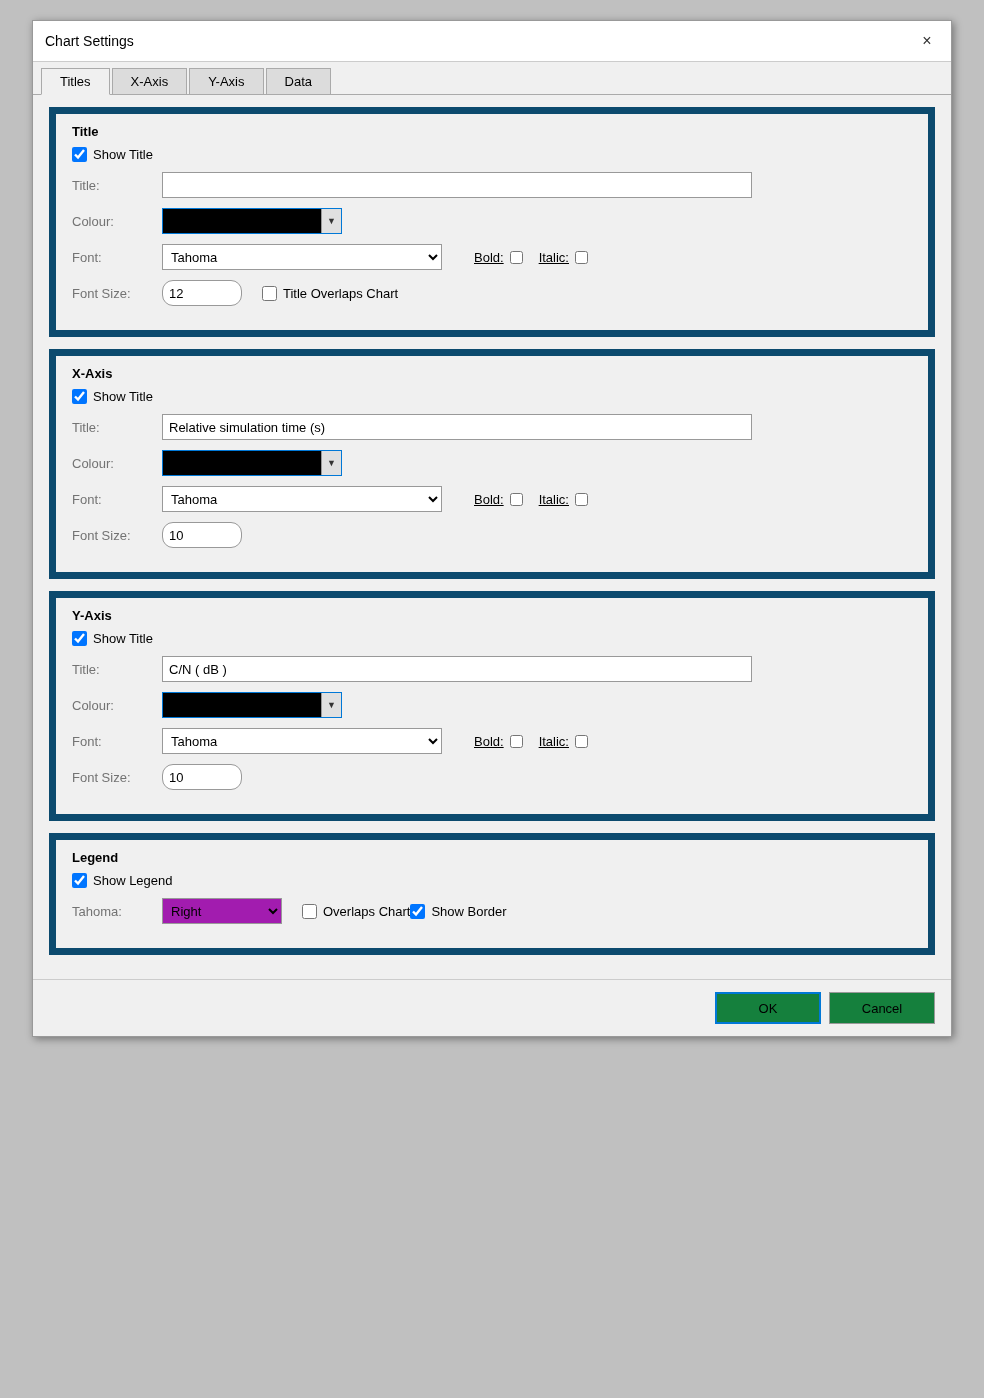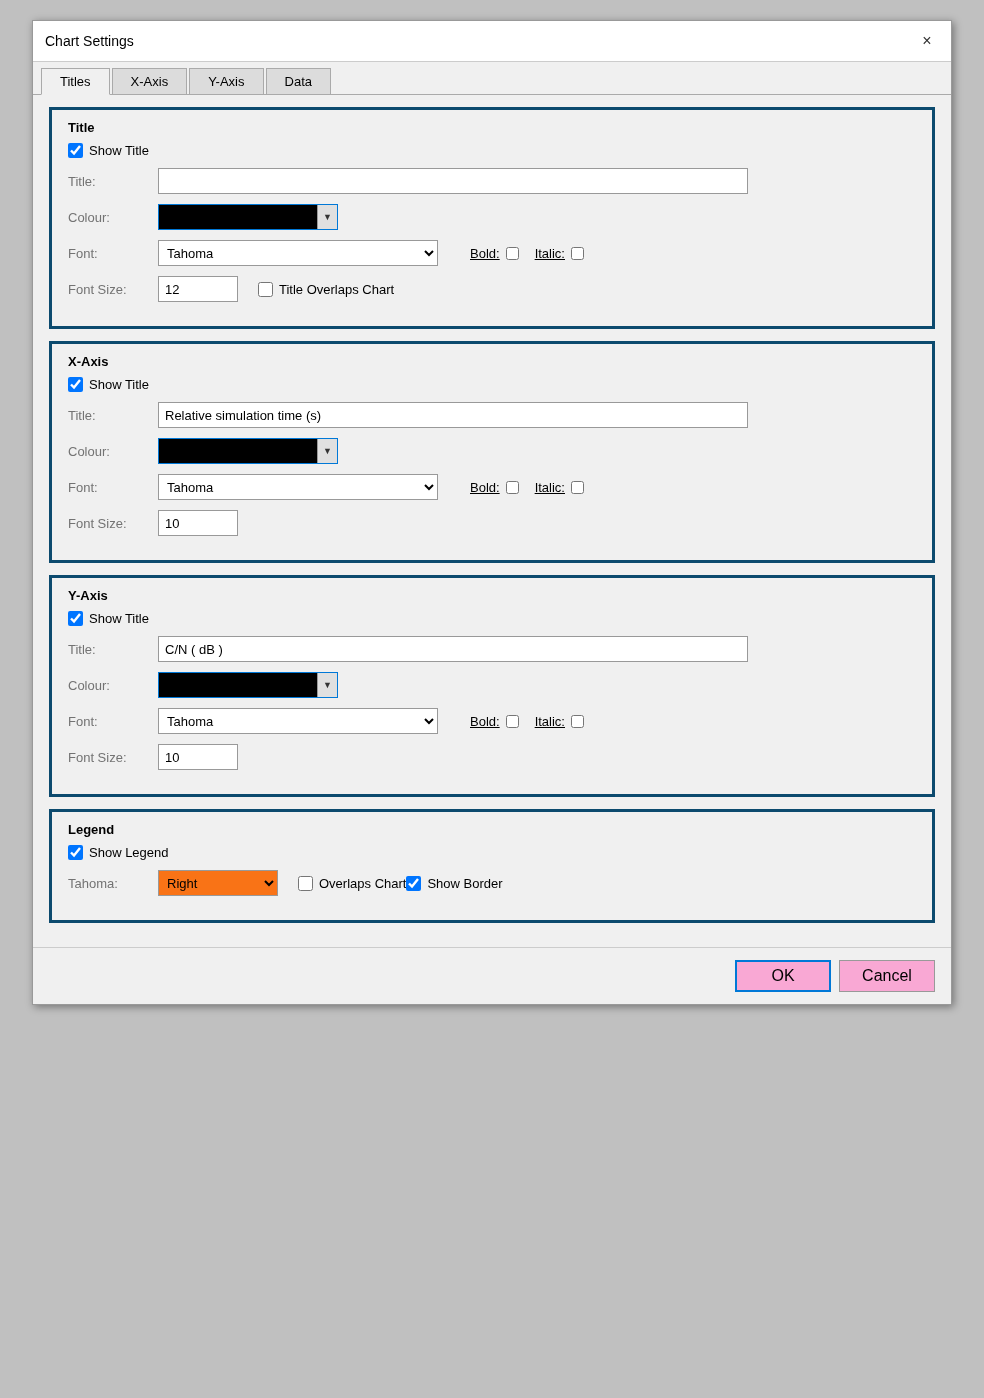--- a/index.html
+++ b/index.html
@@ -62,21 +62,21 @@
       background: #f0f0f0;
       border-bottom: 1px solid #f0f0f0;
       margin-bottom: -1px;
       z-index: 1;
     }
     .content {
       padding: 12px 16px;
       background: #f0f0f0;
     }
     .section {
-      border: 3px solid #0c4a6e;
+      border: 7px solid #0c4a6e;
       background: #f0f0f0;
       margin-bottom: 12px;
       padding: 10px 16px 14px 16px;
       position: relative;
     }
     .section-title {
       font-weight: bold;
       font-size: 13px;
       margin-bottom: 8px;
     }
@@ -152,36 +152,37 @@
       align-items: center;
       margin-left: 16px;
       text-decoration: underline;
     }
     .bi-label {
       margin-right: 6px;
       margin-left: 16px;
     }
     .fontsize-input {
       width: 80px;
+      border-radius: 11px;
     }
     .title-overlaps-group {
       display: flex;
       align-items: flex-end;
       margin-left: 20px;
     }
     .title-overlaps-group input[type="checkbox"] {
       margin-right: 6px;
       width: 15px;
       height: 15px;
     }
     .position-select {
       width: 120px;
       height: 26px;
       border: 1px solid #999;
-      background: #f97316;
+      background: #a21caf;
       padding: 2px 4px;
       font-size: 13px;
       font-family: 'Tahoma', Arial, sans-serif;
       cursor: pointer;
     }
     .overlaps-chart-group {
       display: flex;
       align-items: center;
       margin-left: 20px;
     }
@@ -201,26 +202,26 @@
     }
     .footer {
       display: flex;
       justify-content: flex-end;
       padding: 12px 16px;
       gap: 8px;
       background: #f0f0f0;
       border-top: 1px solid #ccc;
     }
     .btn {
-      width: 96px;
+      width: 106px;
       height: 32px;
       border: 1px solid #999;
-      background: #f9a8d4;
-      cursor: pointer;
-      font-size: 16px;
+      background: #15803d;
+      cursor: pointer;
+      font-size: 13px;
       font-family: 'Tahoma', Arial, sans-serif;
     }
     .btn-ok {
       border: 2px solid #0078d7;
     }
     select {
       appearance: auto;
     }
   </style>
 </head>

